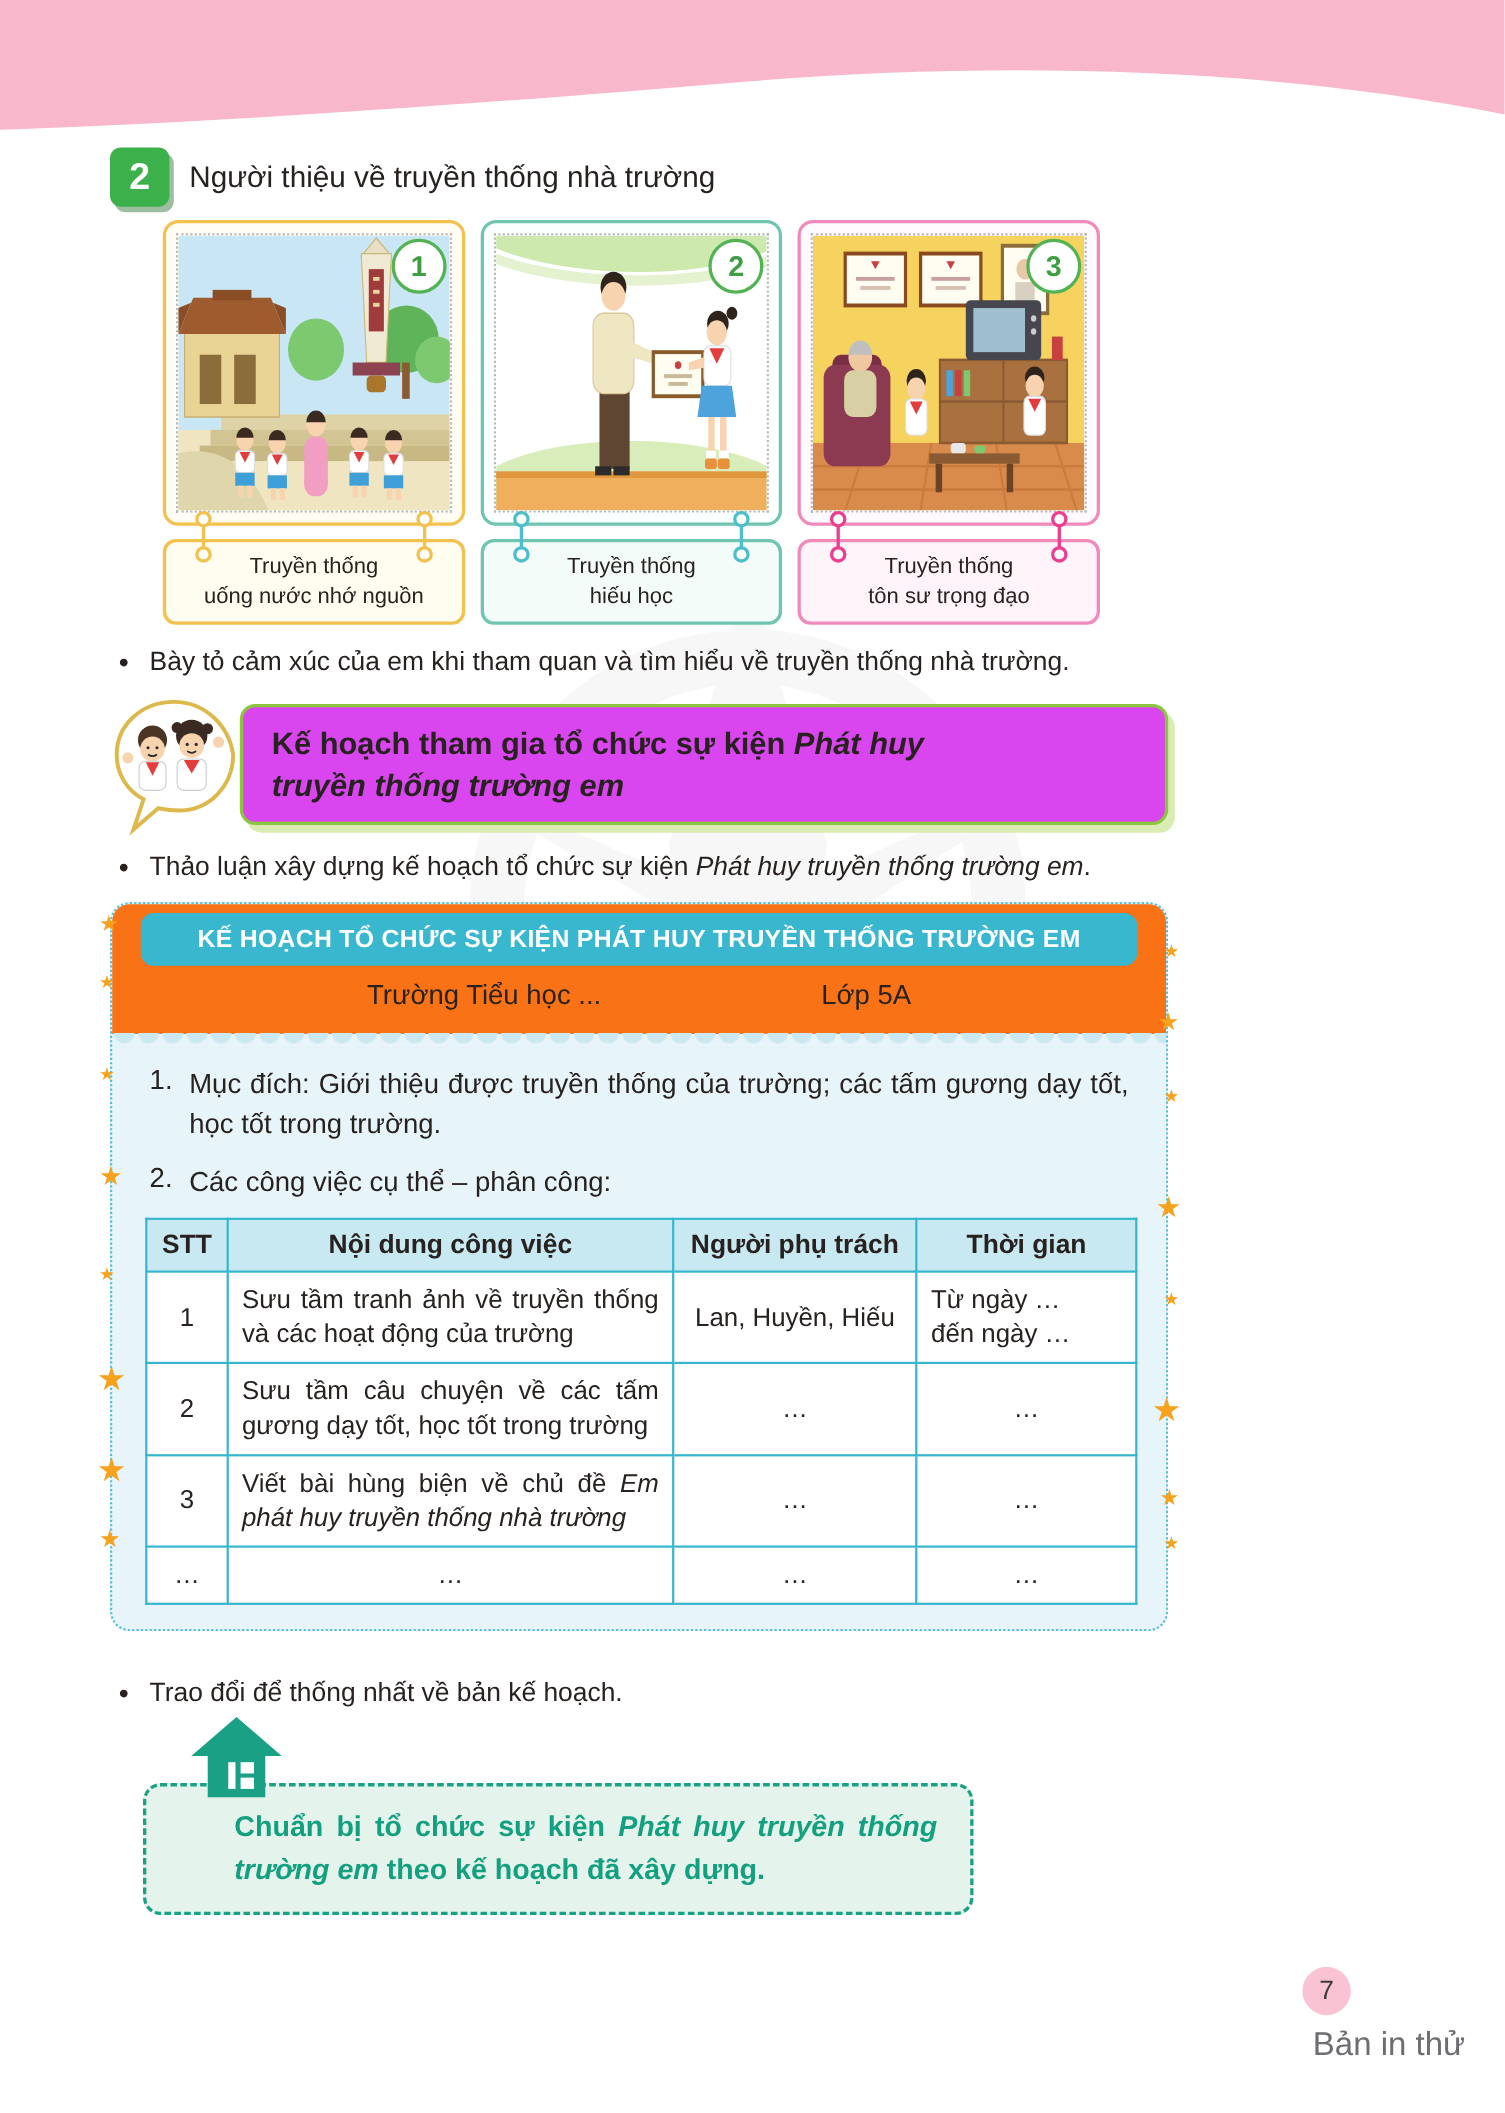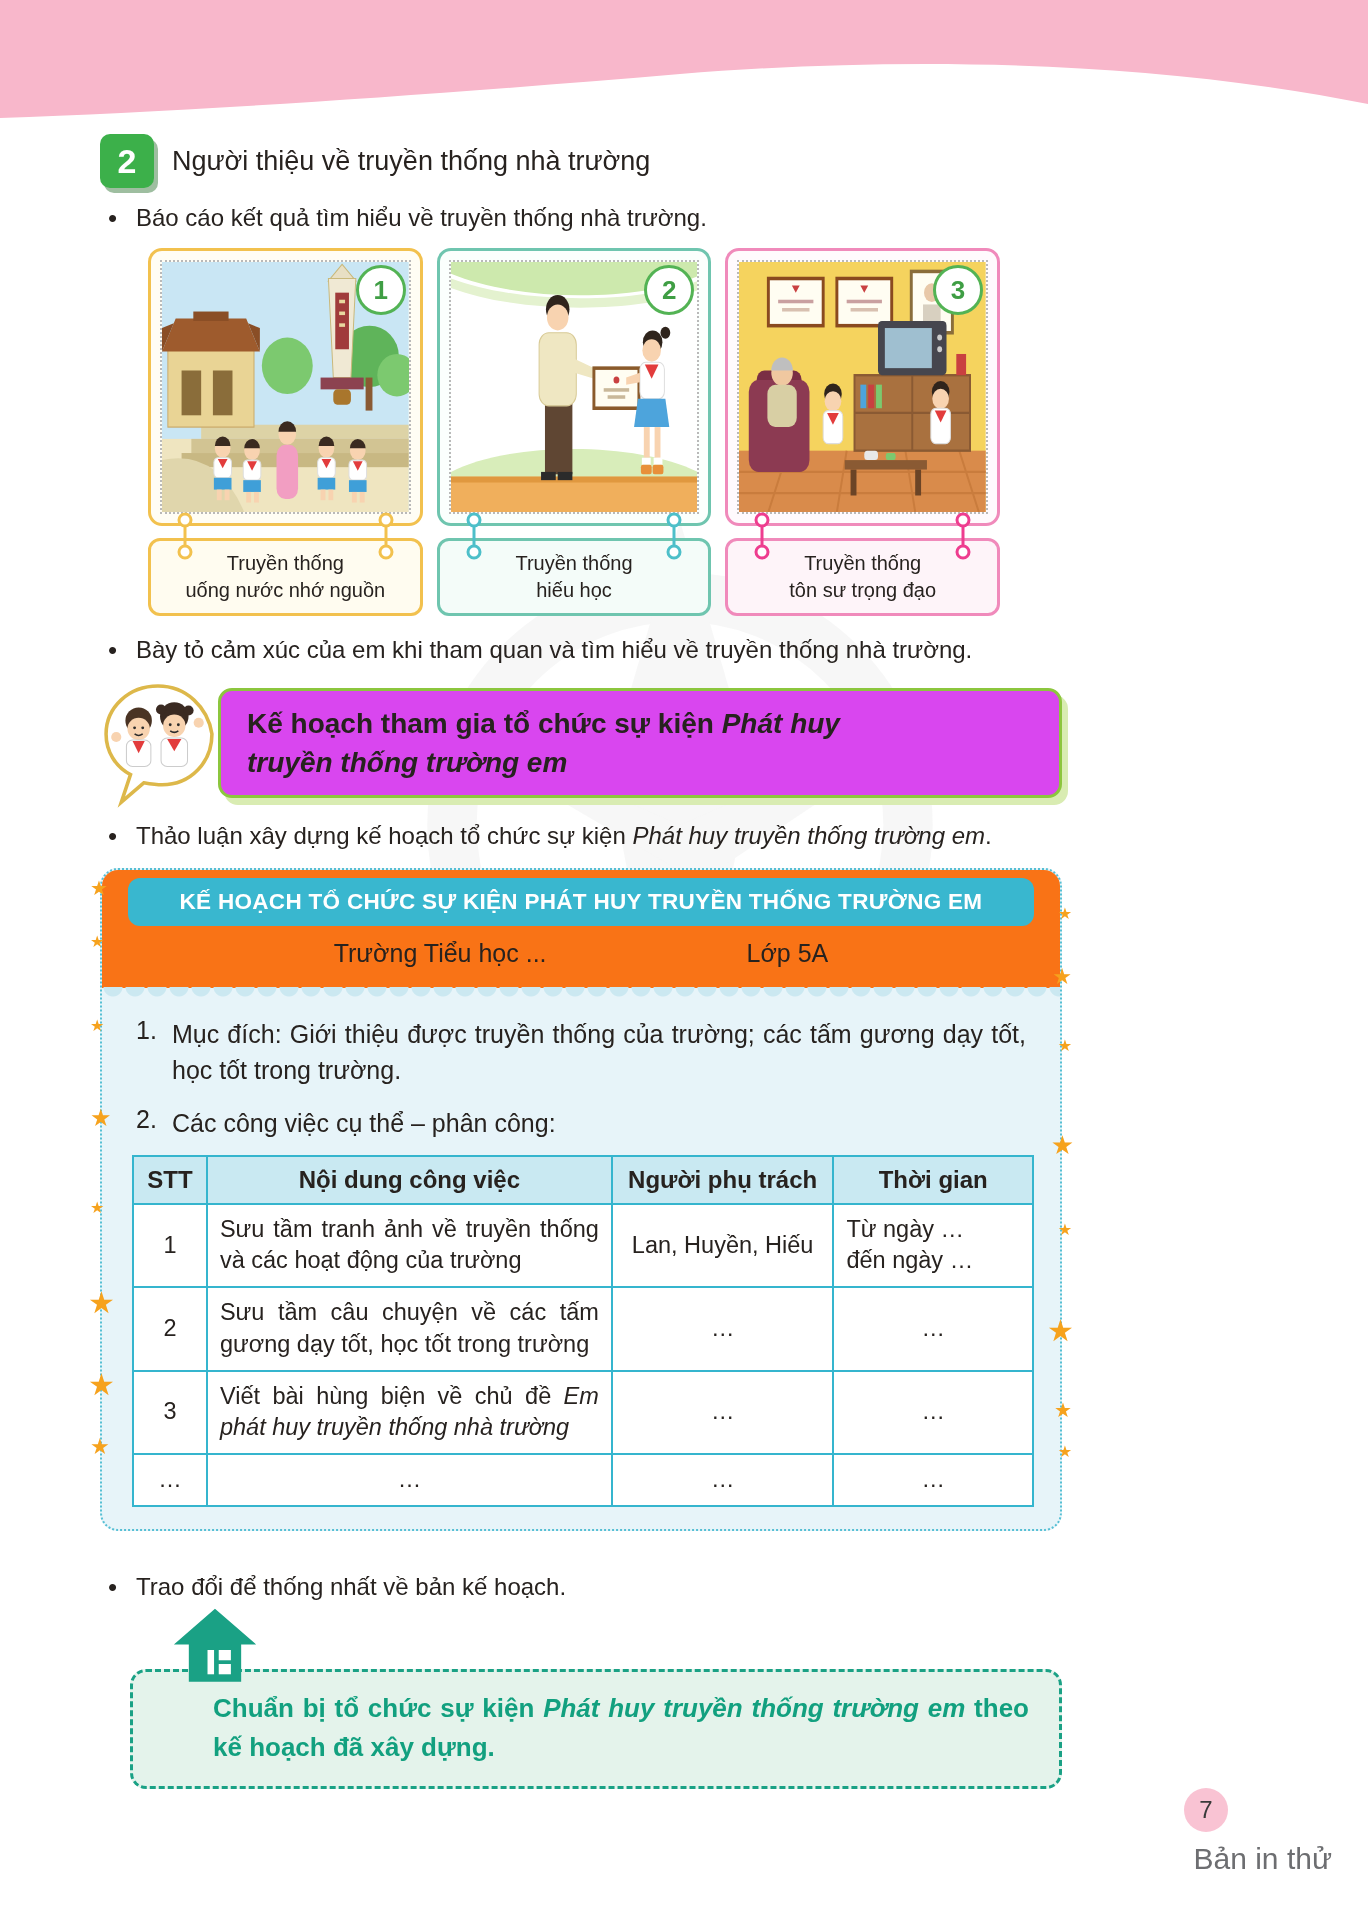--- a/index.html
+++ b/index.html
@@ -65,21 +65,21 @@
   .plan-item .txt{flex:1;text-align:justify;line-height:1.45;}
   table.plan-table{margin:14px 30px 0;width:902px;border-collapse:collapse;background:#fff;font-size:23.5px;}
   .plan-table th{background:#C9E9F2;border:2px solid #35B5CE;padding:9px 6px;font-size:24px;}
   .plan-table td{border:2px solid #35B5CE;padding:9px 12px;line-height:1.35;vertical-align:middle;}
   td.c{text-align:center;}
   td.j{text-align:justify;}
   td.t-left{text-align:left;}
   .pre{white-space:pre-line;}
   .star{position:absolute;color:#F6A21D;font-size:20px;line-height:1;z-index:4;}
   
-  .homework-wrap{position:relative;margin-top:64px;margin-left:30px;width:932px;box-sizing:border-box;}
+  .homework-wrap{position:relative;margin-top:64px;margin-left:30px;width:755px;box-sizing:border-box;}
   .house-icon{position:absolute;top:-62px;left:42px;width:86px;height:76px;}
   .homework-box{
     background:#E4F3EB;border:3px dashed #1AA185;border-radius:16px;
     padding:17px 30px 19px 80px;font-size:26px;font-weight:bold;color:#12A07F;line-height:1.5;
     box-sizing:border-box;text-align:justify;
   }
   .homework-box i{font-style:italic;}
   
   .page-num{
     position:absolute;left:1184px;top:1788px;width:44px;height:44px;border-radius:50%;
@@ -106,21 +106,20 @@
   </svg>
 </div>
 
 <div class="content">
 
   <div class="section-header">
     <div class="badge">2</div>
     <div class="section-title">Người thiệu về truyền thống nhà trường</div>
   </div>
 
-  <div class="bullet">Báo cáo kết quả tìm hiểu về truyền thống nhà trường.</div>
 
   <div class="photos">
 
     <div class="photo-col" style="--ac:#F2C14E;--bg:#fffdf4;--cb:#fffcf0;">
       <div class="photo-card">
         <div class="photo-inner">
           <svg viewBox="0 0 252 212" preserveAspectRatio="none">
             <rect width="252" height="212" fill="#C9E6F4"></rect>
             <ellipse cx="128" cy="88" rx="26" ry="24" fill="#7CC96F"></ellipse>
             <ellipse cx="212" cy="80" rx="30" ry="26" fill="#5FB45A"></ellipse>

